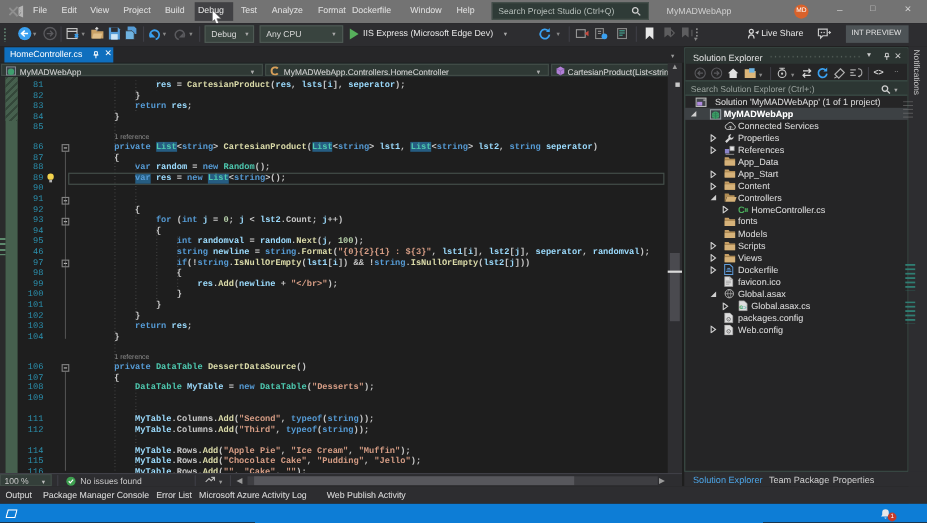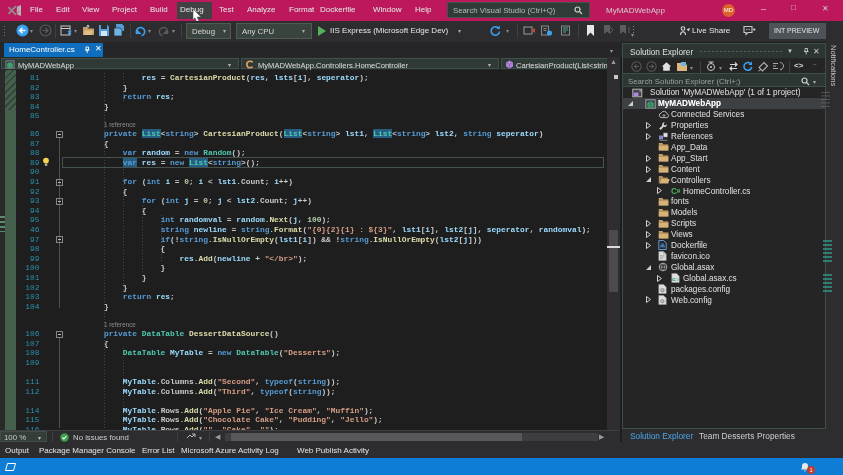--- a/index.html
+++ b/index.html
@@ -1,20 +1,20 @@
 <!DOCTYPE html>
 <html><head><meta charset="utf-8"><style>
 * { margin:0; padding:0; box-sizing:border-box; }
 html,body { width:843px; height:475px; background:#1e1e1e; overflow:hidden; }
 body { font-family:"Liberation Sans",sans-serif; position:relative; color:#ccc; }
 .menuitem,.ttext,.otab,.st,#statusbar span,.navbox span { text-shadow:0 0 0.5px rgba(255,255,255,0.35); }
 .abs { position:absolute; }
 i { font-style:normal; }
 
-#titlebar { position:absolute; left:0; top:0; width:843px; height:21px; background:#be185d; }
+#titlebar { position:absolute; left:0; top:0; width:843px; height:21px; background:#737373; }
 #toolbar { position:absolute; left:0; top:21px; width:843px; height:21px; background:#2d2d30; }
 .menuitem { position:absolute; top:5px; font-size:8px; color:#d8d8d8; }
 
 #tabband { position:absolute; left:0; top:42px; width:622px; height:15px; background:#262628; }
 #tab1 { position:absolute; left:4px; top:43px; width:99px; height:14px; background:#0f6fbe; color:#fff; font-size:8px; }
 #navbar { position:absolute; left:0; top:57px; width:620px; height:13px; background:#24292a; }
 .navbox { position:absolute; top:1px; height:11px; background:#2f3935; border:1px solid #434e49; color:#c8c8c8; font-size:7.6px; }
 #editor { position:absolute; left:0; top:70px; width:607px; height:360px; background:#1e1e1e; overflow:hidden; }
 #gutter0 { position:absolute; left:0; top:0; width:5px; height:360px; background:#2a2a2b; }
 #greenbar { position:absolute; left:5px; top:0; width:11px; height:360px; background:#46604e; }
@@ -70,21 +70,21 @@
   <span class="menuitem" style="left:219px">Test</span>
   <span class="menuitem" style="left:247px">Analyze</span>
   <span class="menuitem" style="left:289px">Format</span>
   <span class="menuitem" style="left:320px">Dockerfile</span>
   <span class="menuitem" style="left:373px">Window</span>
   <span class="menuitem" style="left:415px">Help</span>
   <svg class="abs" style="left:192px;top:9px" width="10" height="13" viewBox="0 0 10 13">
       <path d="M1 0l8 8H5.2L7 12.2l-2.3 1-1.7-4.4L1 11z" fill="#fff" stroke="#555" stroke-width="0.6"></path>
     </svg>
   <div class="abs" style="left:447px;top:2px;width:143px;height:16px;background:#2f3b37;border:1px solid #46514c">
-    <span class="abs" style="left:5px;top:3px;font-size:7.8px;color:#b6beba">Search Visual Studio (Ctrl+Q)</span>
+    <span class="abs" style="left:5px;top:3px;font-size:7.8px;color:#b6beba">Search Project Studio (Ctrl+Q)</span>
     <svg class="abs" style="left:126px;top:3px" width="9" height="9" viewBox="0 0 9 9">
         <circle cx="3.5" cy="3.5" r="2.5" fill="none" stroke="#d0d0d0" stroke-width="1.2"></circle>
         <path d="M5.5 5.5L8 8" stroke="#d0d0d0" stroke-width="1.2"></path>
       </svg>
   </div>
   <span class="abs" style="left:606px;top:6px;font-size:8px;color:#d0d0d0">MyMADWebApp</span>
   <div class="abs" style="left:722px;top:4px;width:13px;height:13px;border-radius:7px;background:#d9622b;color:#fff;font-size:6px;text-align:center;line-height:13px">MD</div>
   <span class="abs" style="left:761px;top:4px;color:#d0d0d0;font-size:9px">–</span>
   <span class="abs" style="left:791px;top:3px;color:#d0d0d0;font-size:8px">□</span>
   <span class="abs" style="left:822px;top:4px;color:#d0d0d0;font-size:8px">✕</span>
@@ -283,21 +283,20 @@
 <div class="row" style="top:87.8px">
       <span class="num">89</span>
       <span class="code">        <i class="k hl">var</i> <i class="v">res</i> = <i class="k">new</i> <i class="t hl">List</i>&lt;<i class="k">string</i>&gt;();</span>
     </div>
 <div class="row" style="top:97.4px">
       <span class="num">90</span>
       <span class="code"></span>
     </div>
 <div class="row" style="top:107.0px">
       <span class="num">91</span>
-      <span class="code">        <i class="k">for</i> (<i class="k">int</i> <i class="v">i</i> = <i class="n">0</i>; <i class="v">i</i> &lt; <i class="v">lst1</i>.Count; <i class="v">i</i>++)</span>
     </div>
 <div class="row" style="top:116.6px">
       <span class="num">92</span>
       <span class="code">        {</span>
     </div>
 <div class="row" style="top:126.2px">
       <span class="num">93</span>
       <span class="code">            <i class="k">for</i> (<i class="k">int</i> <i class="v">j</i> = <i class="n">0</i>; <i class="v">j</i> &lt; <i class="v">lst2</i>.Count; <i class="v">j</i>++)</span>
     </div>
 <div class="row" style="top:135.8px">
@@ -709,21 +708,21 @@
 
 <div id="notifstrip">
   <span class="abs" style="left:3px;top:3px;font-size:7.6px;color:#c8c8c8;writing-mode:vertical-rl">Notifications</span>
   <div class="abs" style="left:-5px;top:50px;width:9px;height:17px;background-image:linear-gradient(#777 1px,transparent 1px);background-size:4px 3.5px;opacity:0.6"></div>
   <div class="abs" style="left:-3px;top:198px;width:9px;height:24px;background-image:linear-gradient(#2f7d72 2px,transparent 2px);background-size:7px 4px"></div>
   <div class="abs" style="left:-3px;top:232px;width:9px;height:20px;background-image:linear-gradient(#2f7d72 2px,transparent 2px);background-size:7px 4px"></div>
 </div>
 
 <div class="abs" style="left:622px;top:429px;width:221px;height:13px;background:#2d2d30">
   <span class="abs" style="left:8px;top:2px;font-size:8.3px;color:#4da6e8">Solution Explorer</span>
-  <span class="abs" style="left:77px;top:2px;font-size:8.3px;color:#cfcfcf">Team Desserts</span>
+  <span class="abs" style="left:77px;top:2px;font-size:8.3px;color:#cfcfcf">Team Package</span>
   <span class="abs" style="left:135px;top:2px;font-size:8.3px;color:#cfcfcf">Properties</span>
 </div>
 
 <div id="outtabs">
   <span class="otab" style="left:5px">Output</span>
   <span class="otab" style="left:39px">Package Manager Console</span>
   <span class="otab" style="left:142px">Error List</span>
   <span class="otab" style="left:181px">Microsoft Azure Activity Log</span>
   <span class="otab" style="left:297px">Web Publish Activity</span>
 </div>

